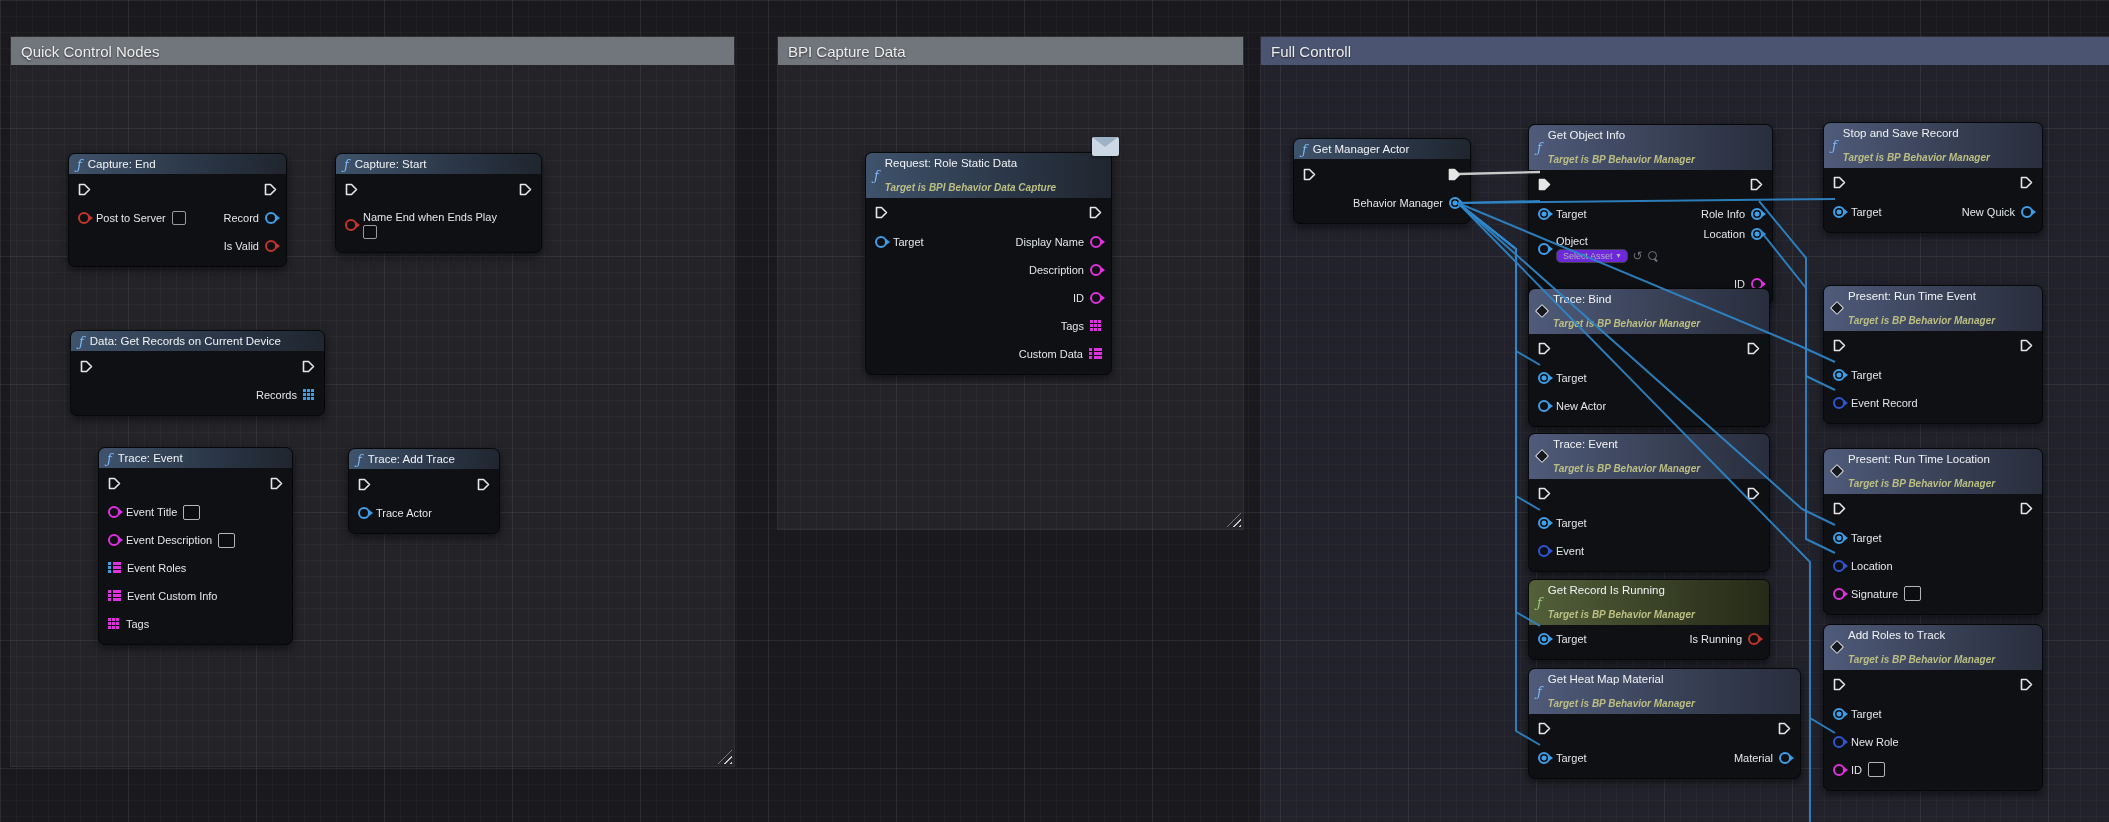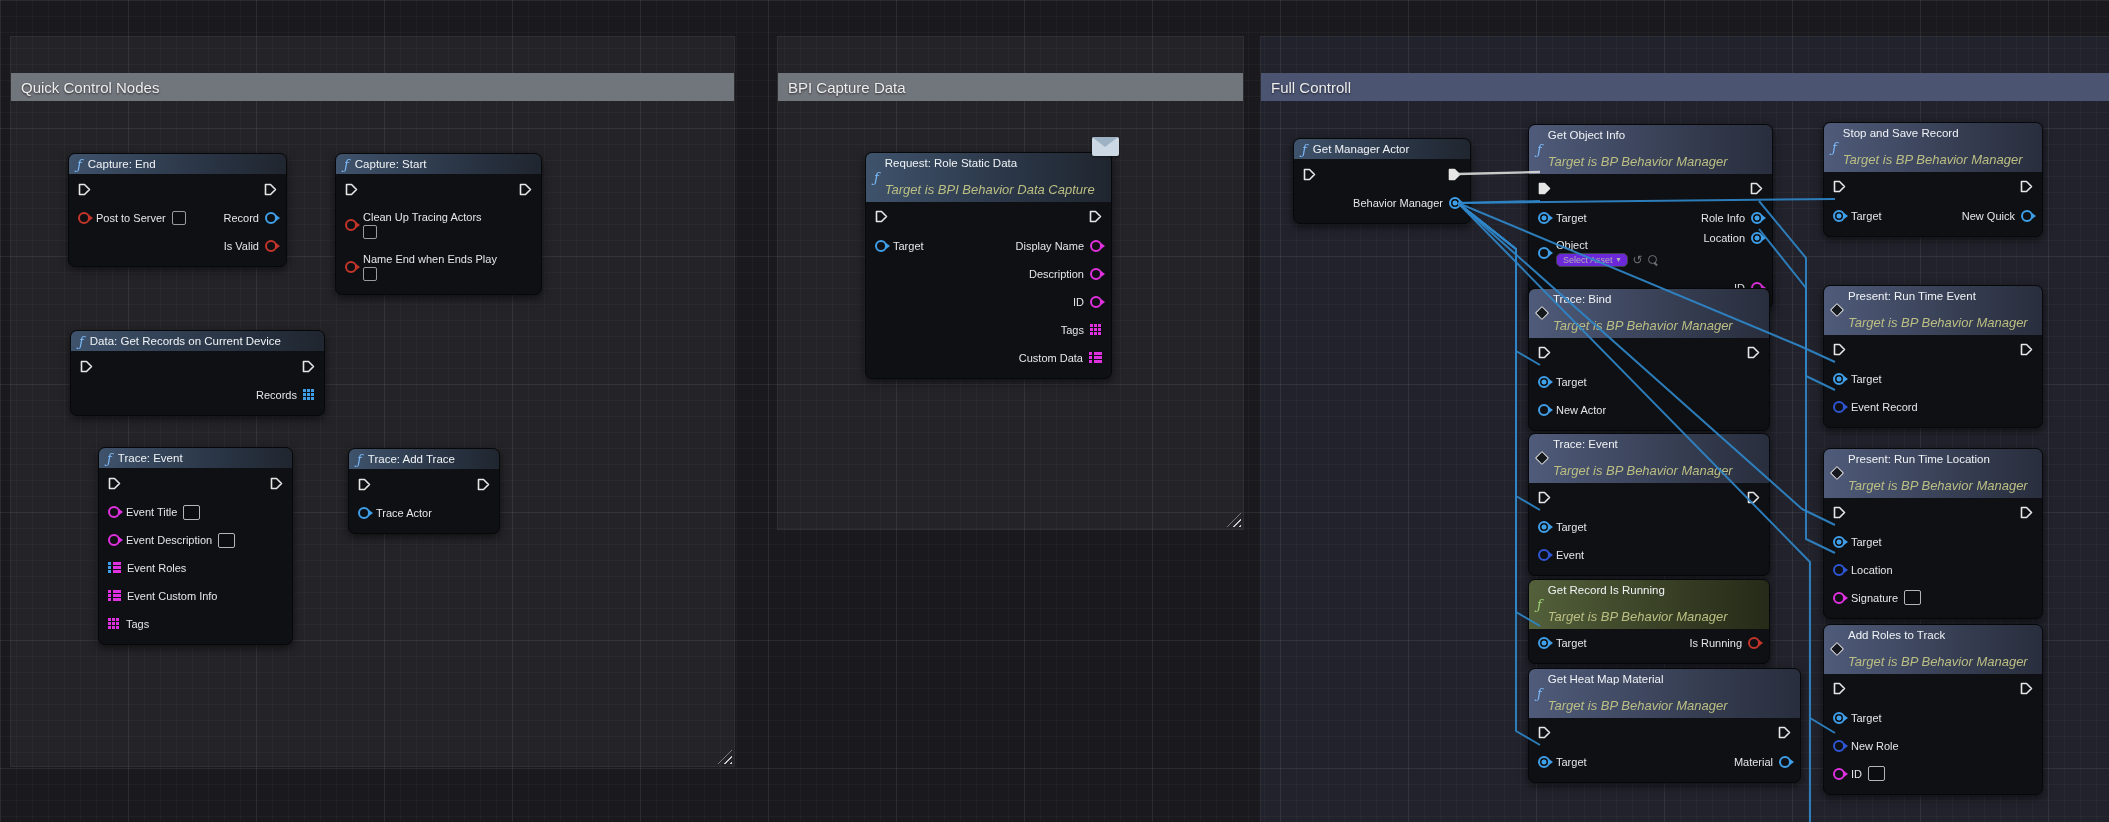--- a/index.html
+++ b/index.html
@@ -9,39 +9,39 @@
     background-color:#1a1a1e;
     background-image:
       linear-gradient(rgba(255,255,255,0.05) 1px,transparent 1px),
       linear-gradient(90deg,rgba(255,255,255,0.05) 1px,transparent 1px),
       linear-gradient(rgba(255,255,255,0.028) 1px,transparent 1px),
       linear-gradient(90deg,rgba(255,255,255,0.028) 1px,transparent 1px);
     background-size:128px 128px,128px 128px,16px 16px,16px 16px;
   }
   
   .comment{position:absolute;z-index:0;border:1px solid rgba(255,255,255,0.05);}
-  .comment-header{height:28px;display:flex;align-items:center;padding:0 10px;font-size:15px;color:#eeeeee;text-shadow:0 1px 2px rgba(0,0,0,.65);margin-top:36px;}
+  .comment-header{height:28px;display:flex;align-items:center;padding:0 10px;font-size:15px;color:#eeeeee;text-shadow:0 1px 2px rgba(0,0,0,.65);}
   .resize-handle{position:absolute;right:2px;bottom:2px;width:14px;height:14px;
     background:repeating-linear-gradient(135deg,#c9c9c9 0 1.5px,transparent 1.5px 4.5px);
     clip-path:polygon(100% 0,100% 100%,0 100%);}
   
   #wire-layer{position:absolute;left:0;top:0;z-index:3;pointer-events:none;}
   
   .node{position:absolute;background:#0f1013;border:1px solid #07080a;border-radius:7px;
     box-shadow:0 3px 9px rgba(0,0,0,.55);font-size:11px;color:#e3e6ea;z-index:2;}
   .node-header{display:flex;align-items:center;gap:6px;padding:3px 8px;border-radius:6px 6px 0 0;}
   .hdr-blue {background:linear-gradient(90deg,#3f536c,#273140 70%,#20262f);}
   .hdr-steel{background:linear-gradient(90deg,#4f5b7a,#333a4d 70%,#282e3d);}
   .hdr-pure {background:linear-gradient(90deg,#53603a,#30361f 75%,#262b19);}
   .fn-icon{font-style:italic;font-family:"DejaVu Serif",serif;color:#7cb9f7;font-size:13px;line-height:1;flex:none;}
   .fn-icon.green{color:#9ccf74;}
   .diamond-icon{width:8px;height:8px;border:1.5px solid #dfdfdf;background:#15181d;transform:rotate(45deg);border-radius:1px;flex:none;}
   .titles{display:flex;flex-direction:column;line-height:1.25;gap:12px;}
   .node-title{font-size:11.5px;color:#f0f3f6;white-space:nowrap;}
-  .node-subtitle{font-size:13px;font-style:italic;color:#bcbf83;white-space:nowrap;}
+  .node-subtitle{font-size:10px;font-style:italic;color:#bcbf83;white-space:nowrap;font-weight:bold;}
   .row{display:flex;justify-content:space-between;align-items:center;height:28px;padding:0 9px;gap:8px;}
   .row.exec{height:30px;}
   .row.tall{height:42px;}
   .cell{display:flex;align-items:center;gap:6px;min-width:0;}
   .cell.right{margin-left:auto;}
   .stack{display:flex;flex-direction:column;gap:2px;align-items:flex-start;}
   .pin-label{white-space:nowrap;}
   .pin-wrap{display:flex;align-items:center;flex:none;}
   .pin-circle{position:relative;width:8px;height:8px;border:2px solid currentColor;border-radius:50%;flex:none;}
   .pin-circle::after{content:"";position:absolute;left:9px;top:50%;transform:translateY(-50%);
@@ -177,31 +177,20 @@
             </svg>
           </span>
         </div>
       </div>
       <div class="row tall">
         <div class="cell">
           <span class="pin-wrap">
             <span class="pin-circle" style="color: rgb(195, 53, 43);"></span>
           </span>
           <div class="stack">
-            <span class="pin-label">Clean Up Tracing Actors</span>
-            <span class="checkbox"></span>
-          </div>
-        </div>
-      </div>
-      <div class="row tall">
-        <div class="cell">
-          <span class="pin-wrap">
-            <span class="pin-circle" style="color: rgb(195, 53, 43);"></span>
-          </span>
-          <div class="stack">
             <span class="pin-label">Name End when Ends Play</span>
             <span class="checkbox"></span>
           </div>
         </div>
       </div>
       <div style="height: 6px;"></div>
     </div>
     <div class="node" style="left: 70px; top: 330px; width: 253px;">
       <div class="node-header hdr-blue">
         <span class="fn-icon">ƒ</span>

